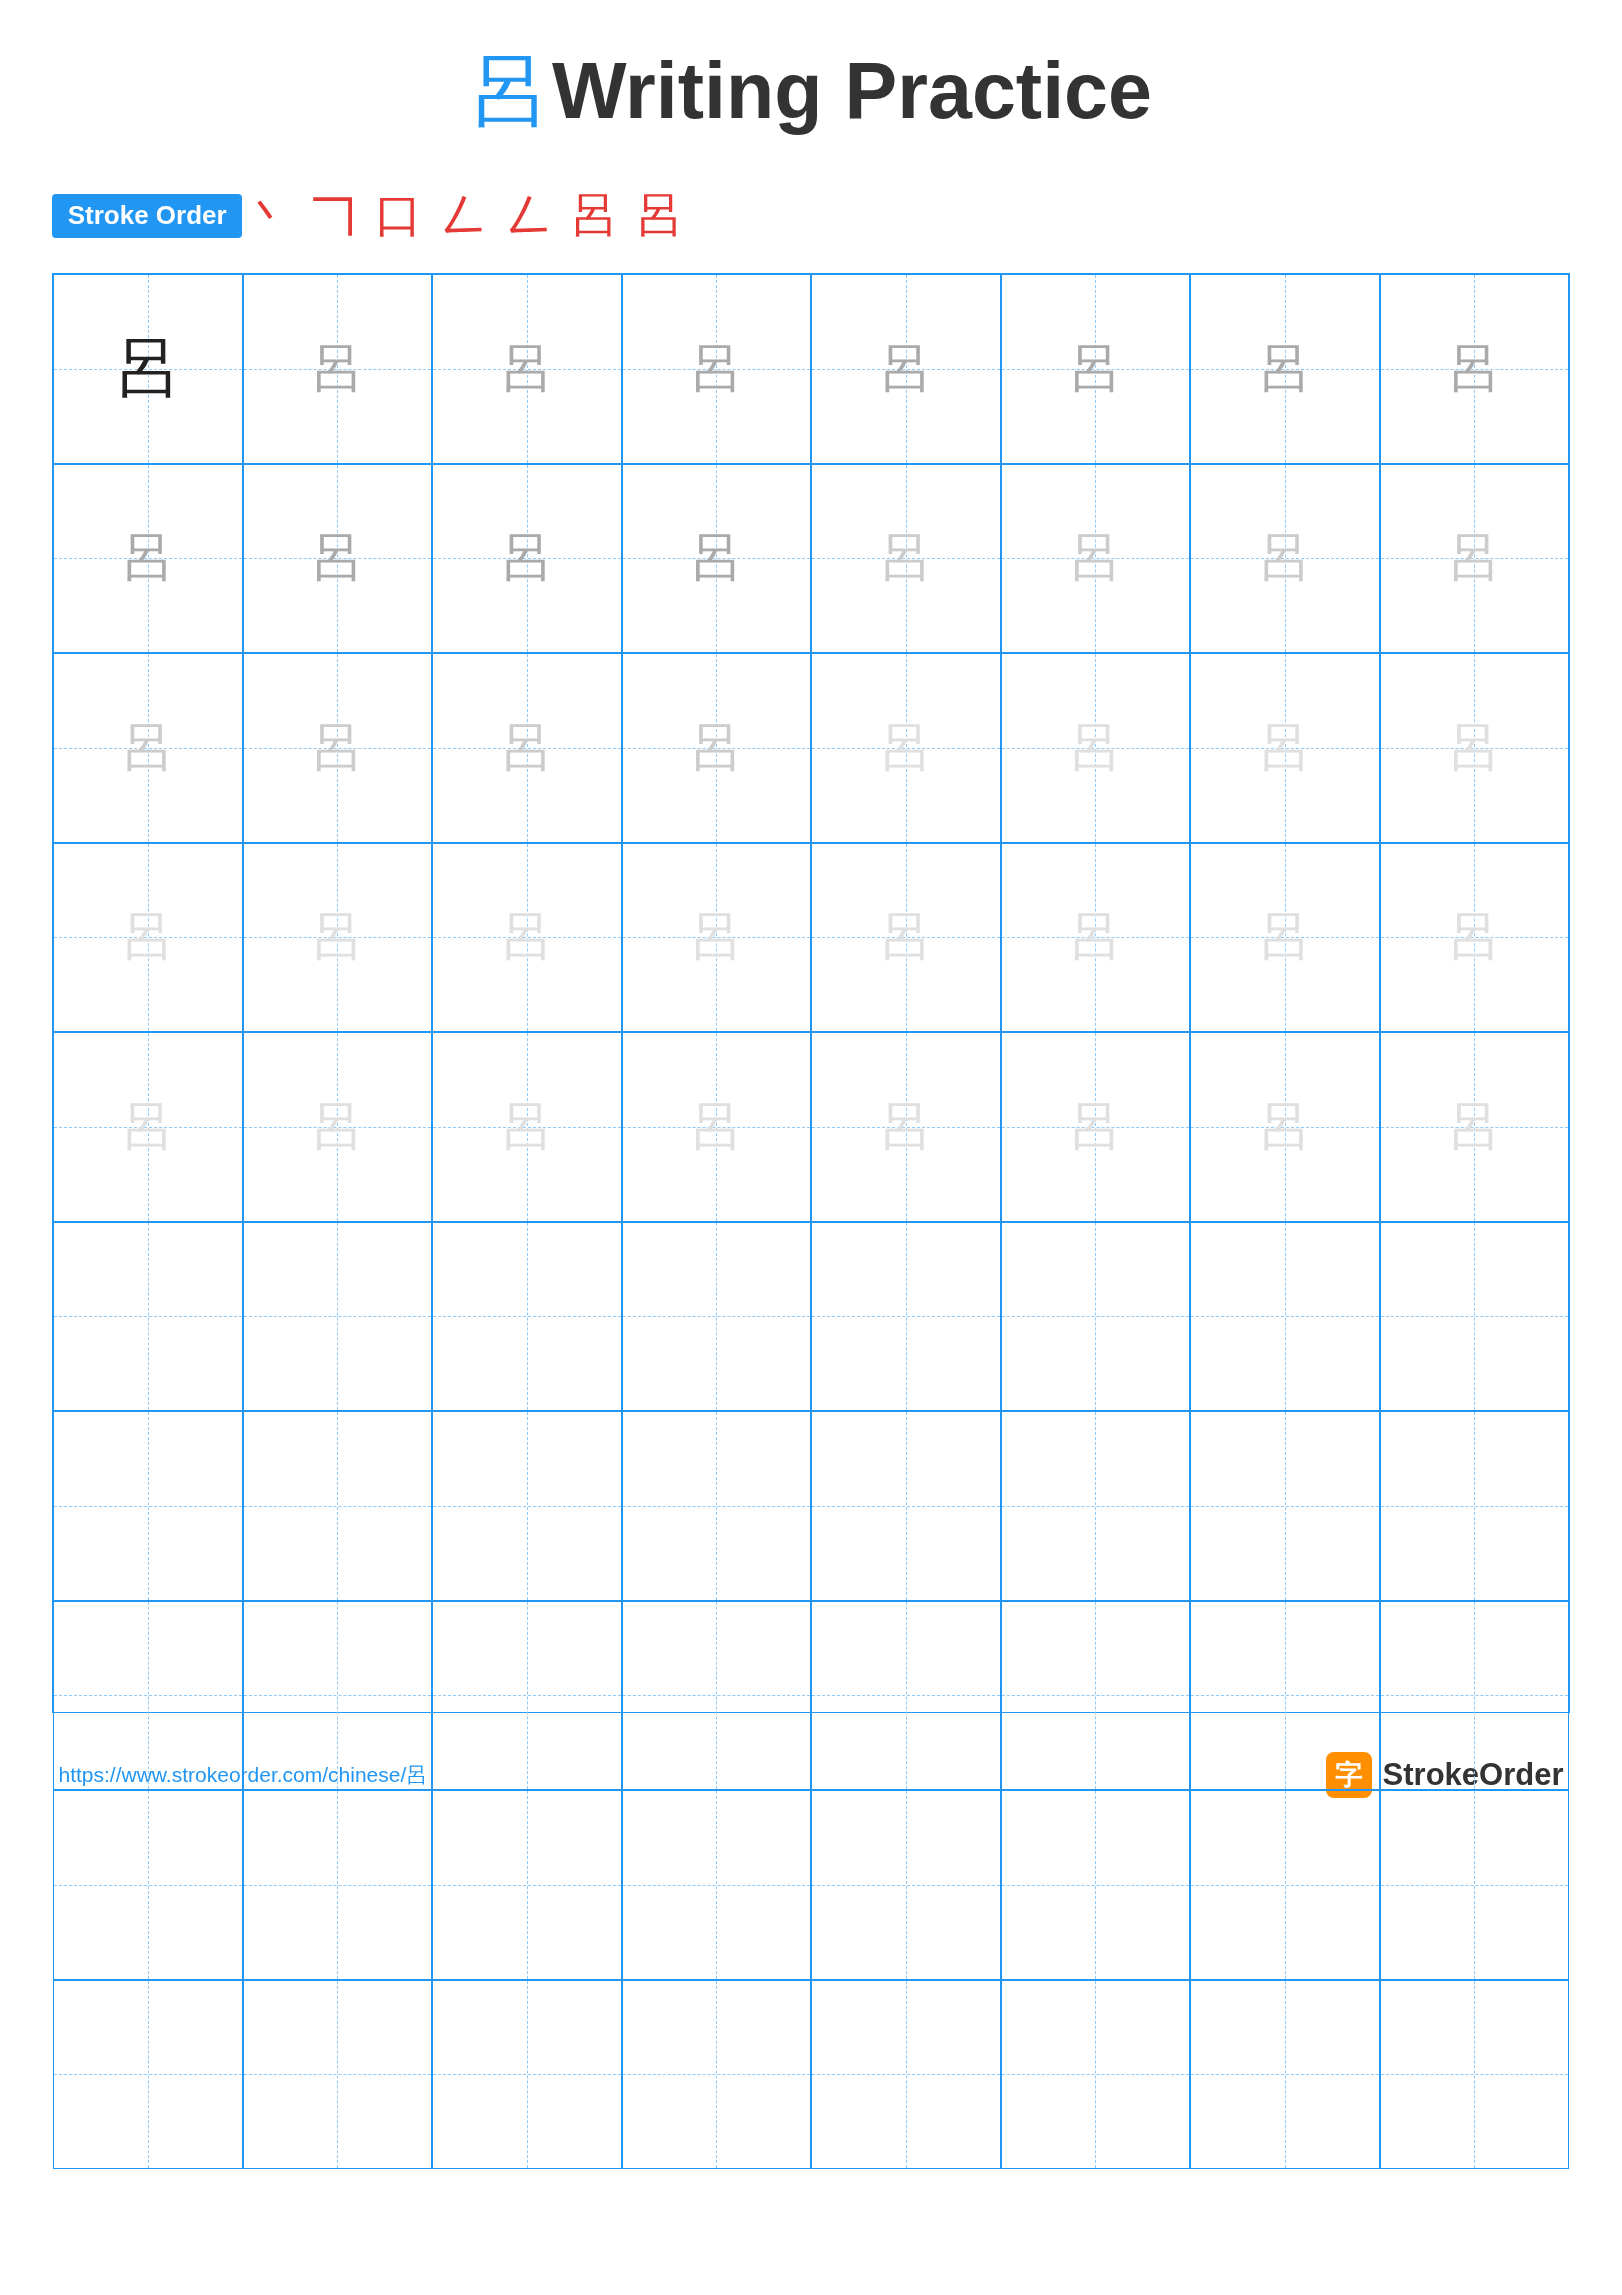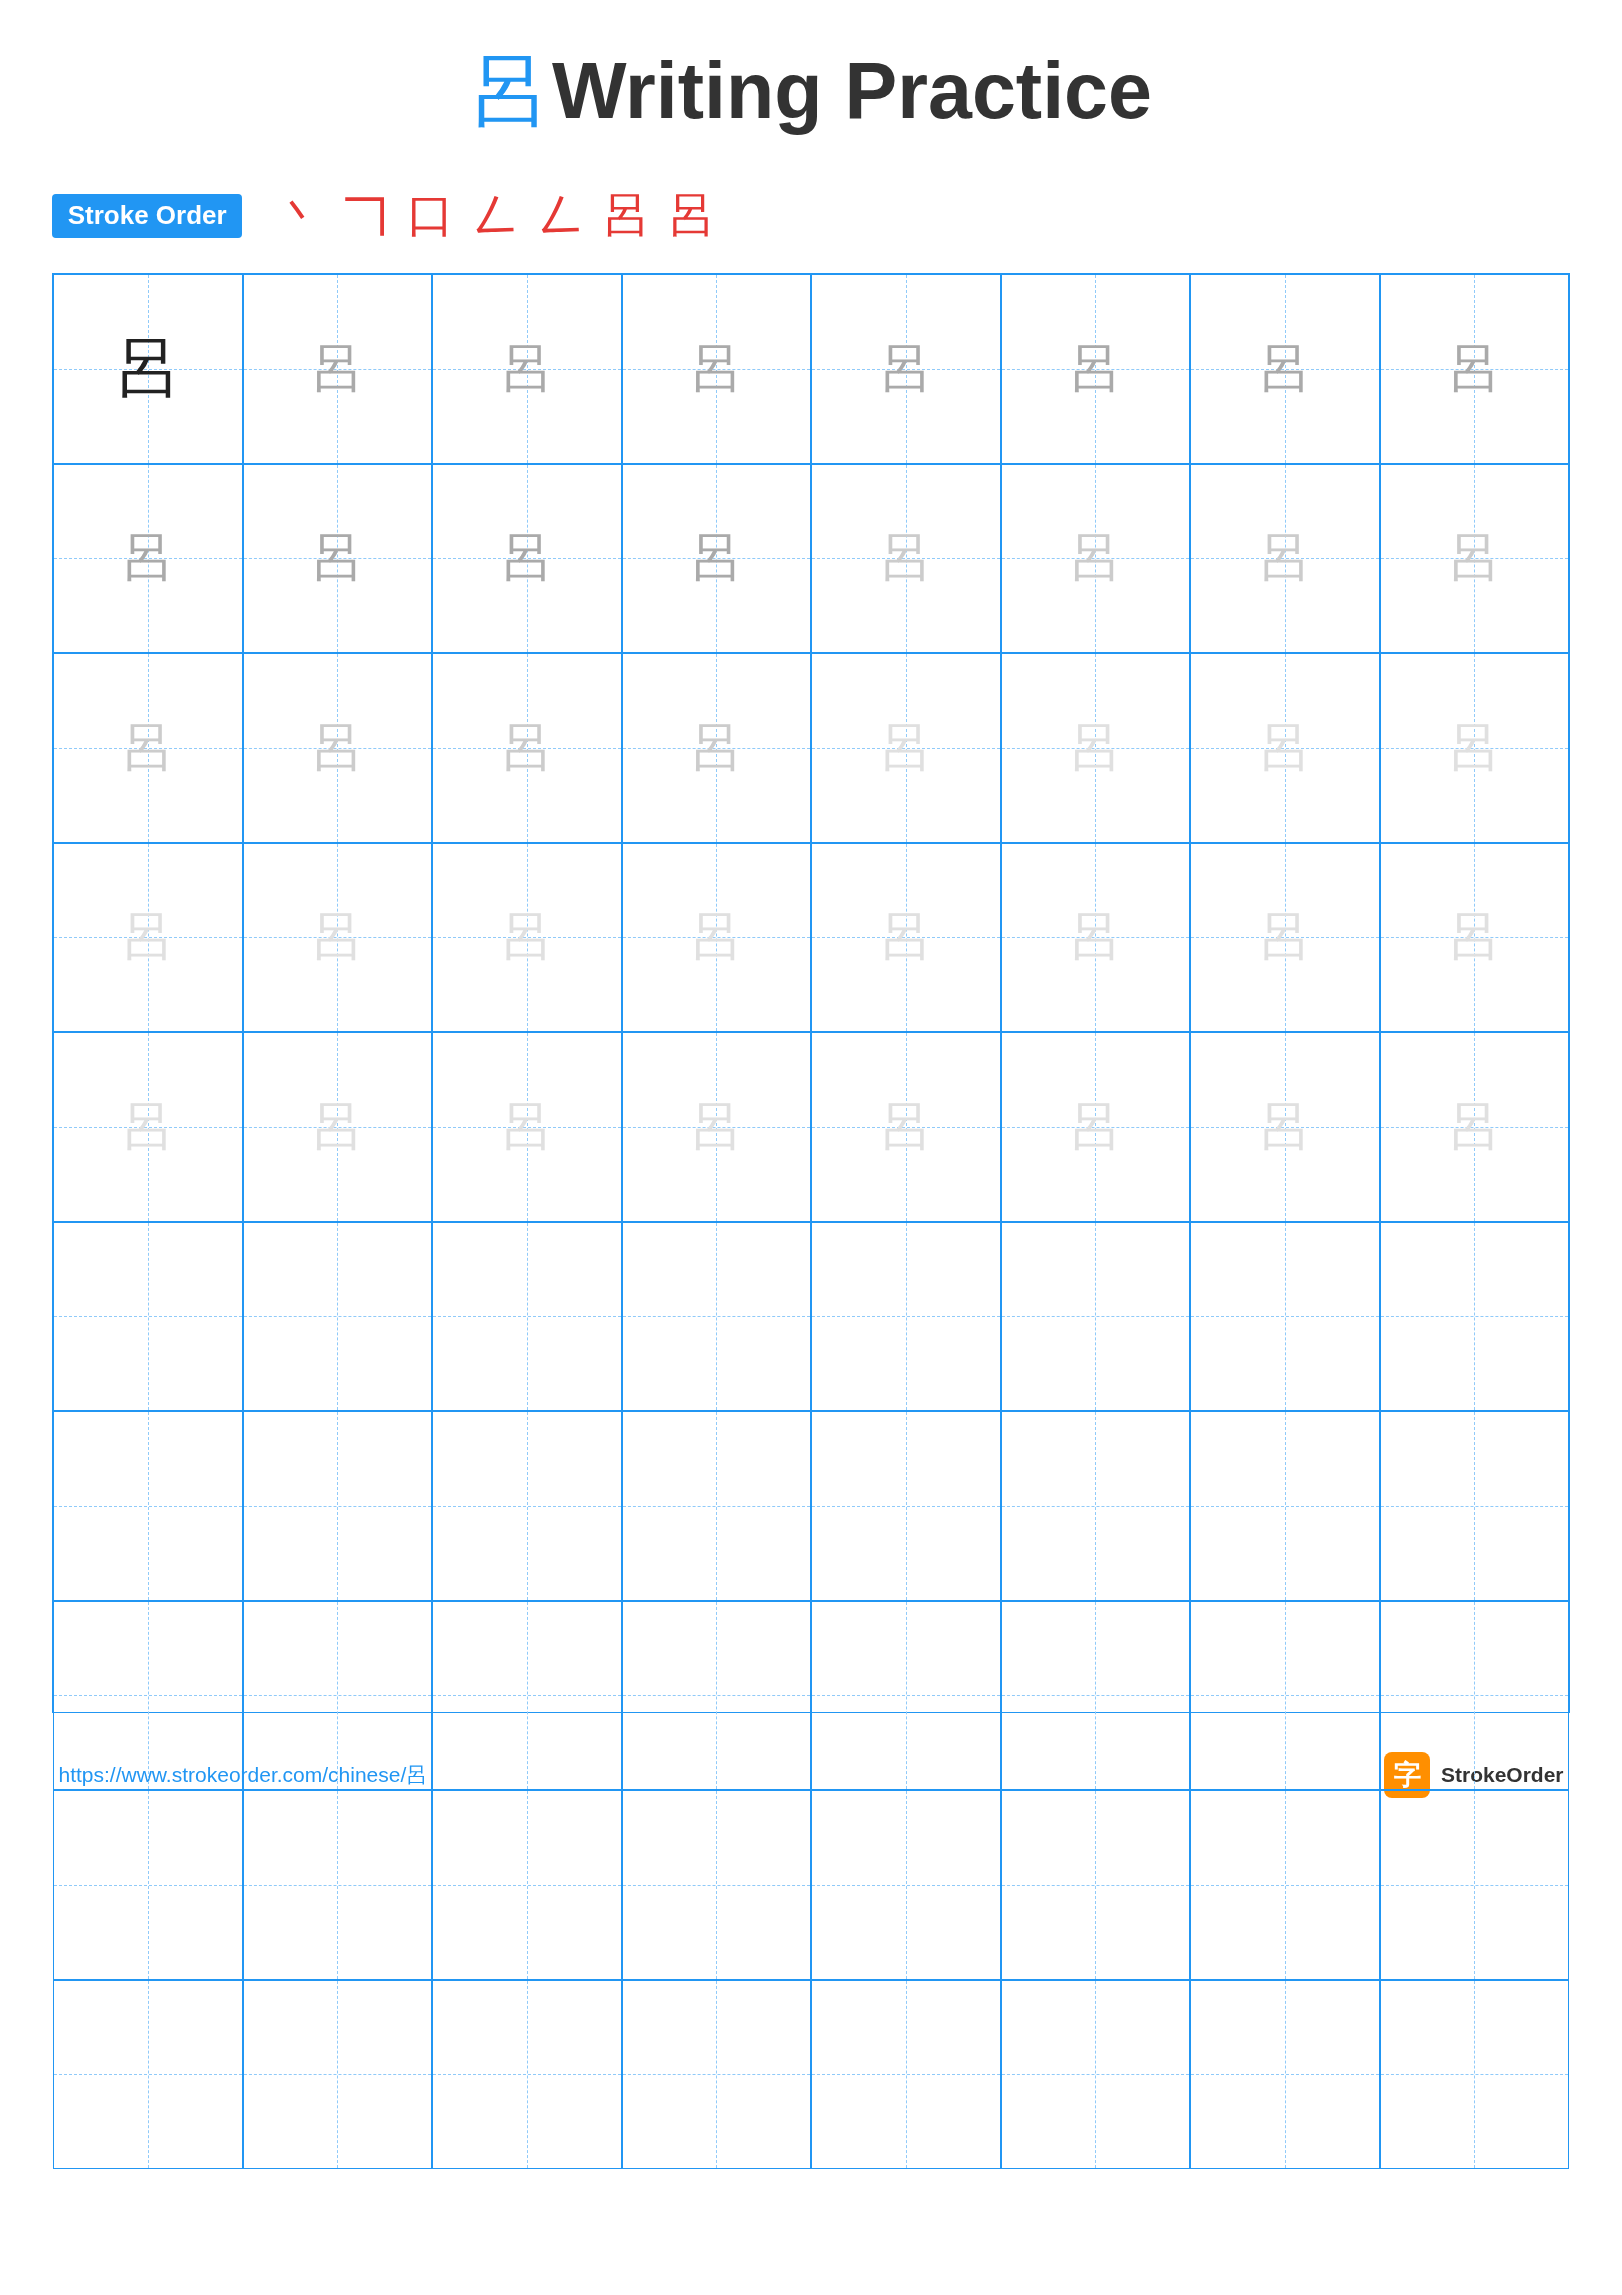--- a/index.html
+++ b/index.html
@@ -28,21 +28,21 @@
     .title-text {
       font-size: 79px;
       font-weight: bold;
       color: #333;
     }
 
     
     .stroke-order-section {
       display: flex;
       align-items: center;
-      gap: 34px;
+      gap: 2px;
       margin-bottom: 26px;
     }
 
     .stroke-order-badge {
       background: #2196F3;
       color: #fff;
       font-size: 26px;
       font-weight: bold;
       padding: 6.5px 15.7px;
       border-radius: 3.9px;
@@ -154,21 +154,21 @@
       display: flex;
       align-items: center;
       justify-content: center;
       color: #fff;
       font-size: 27.5px;
       font-family: serif;
       font-weight: bold;
     }
 
     .footer-brand-name {
-      font-size: 21px;
+      font-size: 31px;
       font-weight: bold;
       color: #333;
     }
   </style>
 </head>
 <body>
 
 <div class="title-section">
   <span class="title-char">呂</span>
   <span class="title-text">Writing Practice</span>

